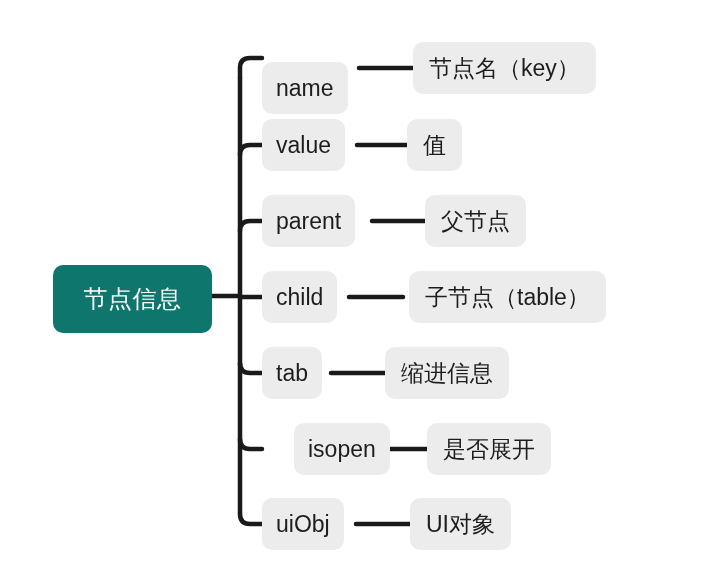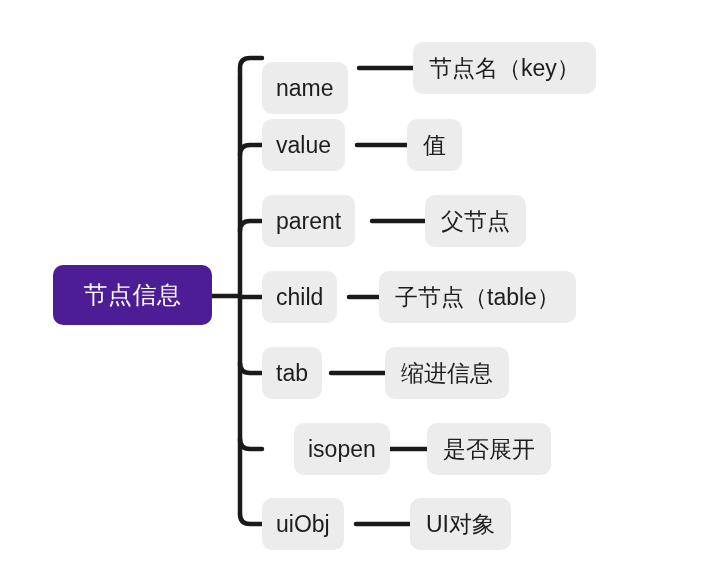--- a/index.html
+++ b/index.html
@@ -25,22 +25,22 @@
     top: 0;
     width: 724px;
     height: 587px;
     pointer-events: none;
   }
   .root-node {
     position: absolute;
     left: 53px;
     top: 265px;
     width: 159px;
-    height: 60px;
-    background: #4c1d95;
+    height: 68px;
+    background: #0f766e;
     border-radius: 10px;
     display: flex;
     align-items: center;
     justify-content: center;
     box-sizing: border-box;
   }
   .root-label {
     color: #ffffff;
     font-size: 24px;
     letter-spacing: 0.5px;
@@ -121,21 +121,21 @@
   <div class="node-box" style="left:425px; top:195px;">
     <span class="node-label cjk">父节点</span>
   </div>
   <div class="node-box key-box" style="left:262px; top:195px;">
     <span class="node-label">parent</span>
   </div>
 
   <div class="node-box key-box" style="left:262px; top:271px;">
     <span class="node-label">child</span>
   </div>
-  <div class="node-box" style="left:379px; top:271px;">
+  <div class="node-box" style="left:409px; top:271px;">
     <span class="node-label cjk">子节点（table）</span>
   </div>
 
   <div class="node-box key-box" style="left:262px; top:347px;">
     <span class="node-label">tab</span>
   </div>
   <div class="node-box" style="left:385px; top:347px;">
     <span class="node-label cjk">缩进信息</span>
   </div>
 

